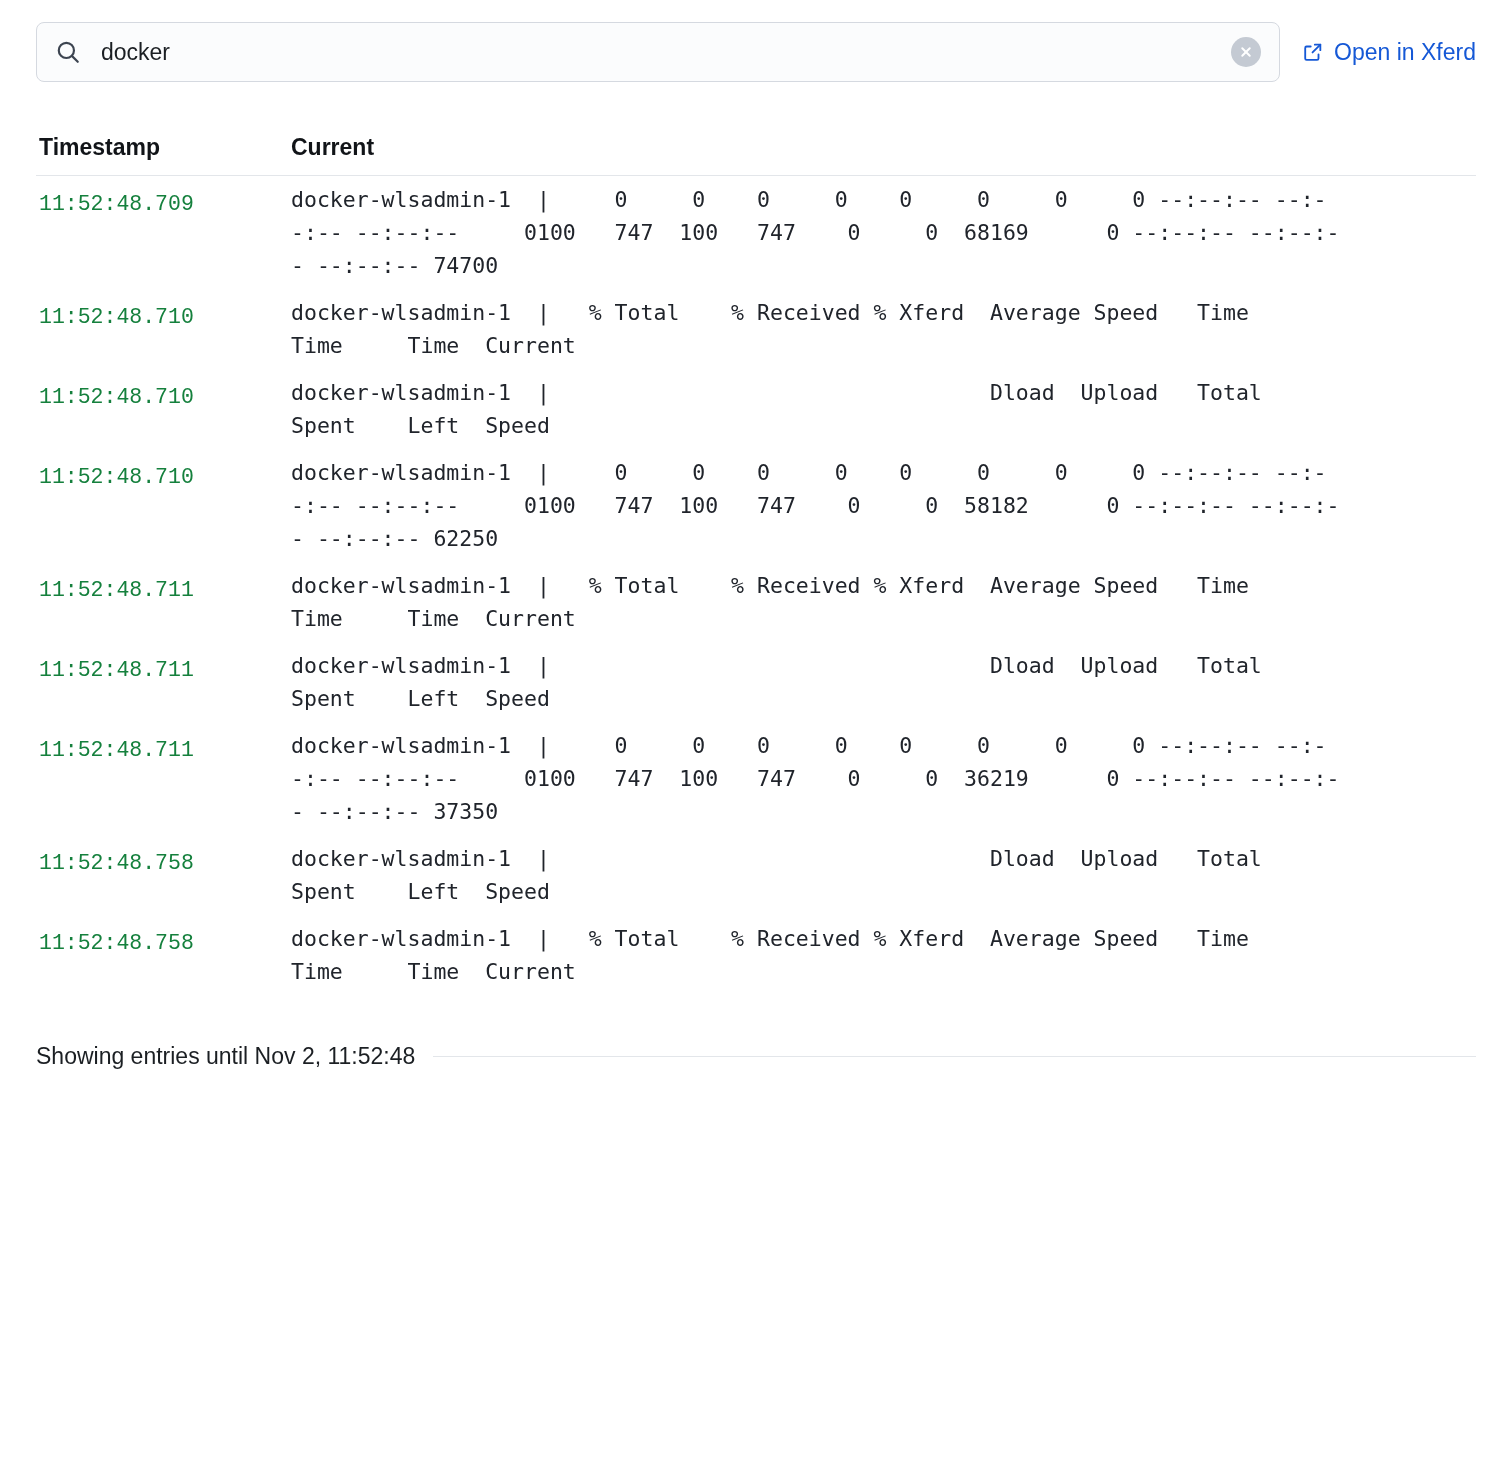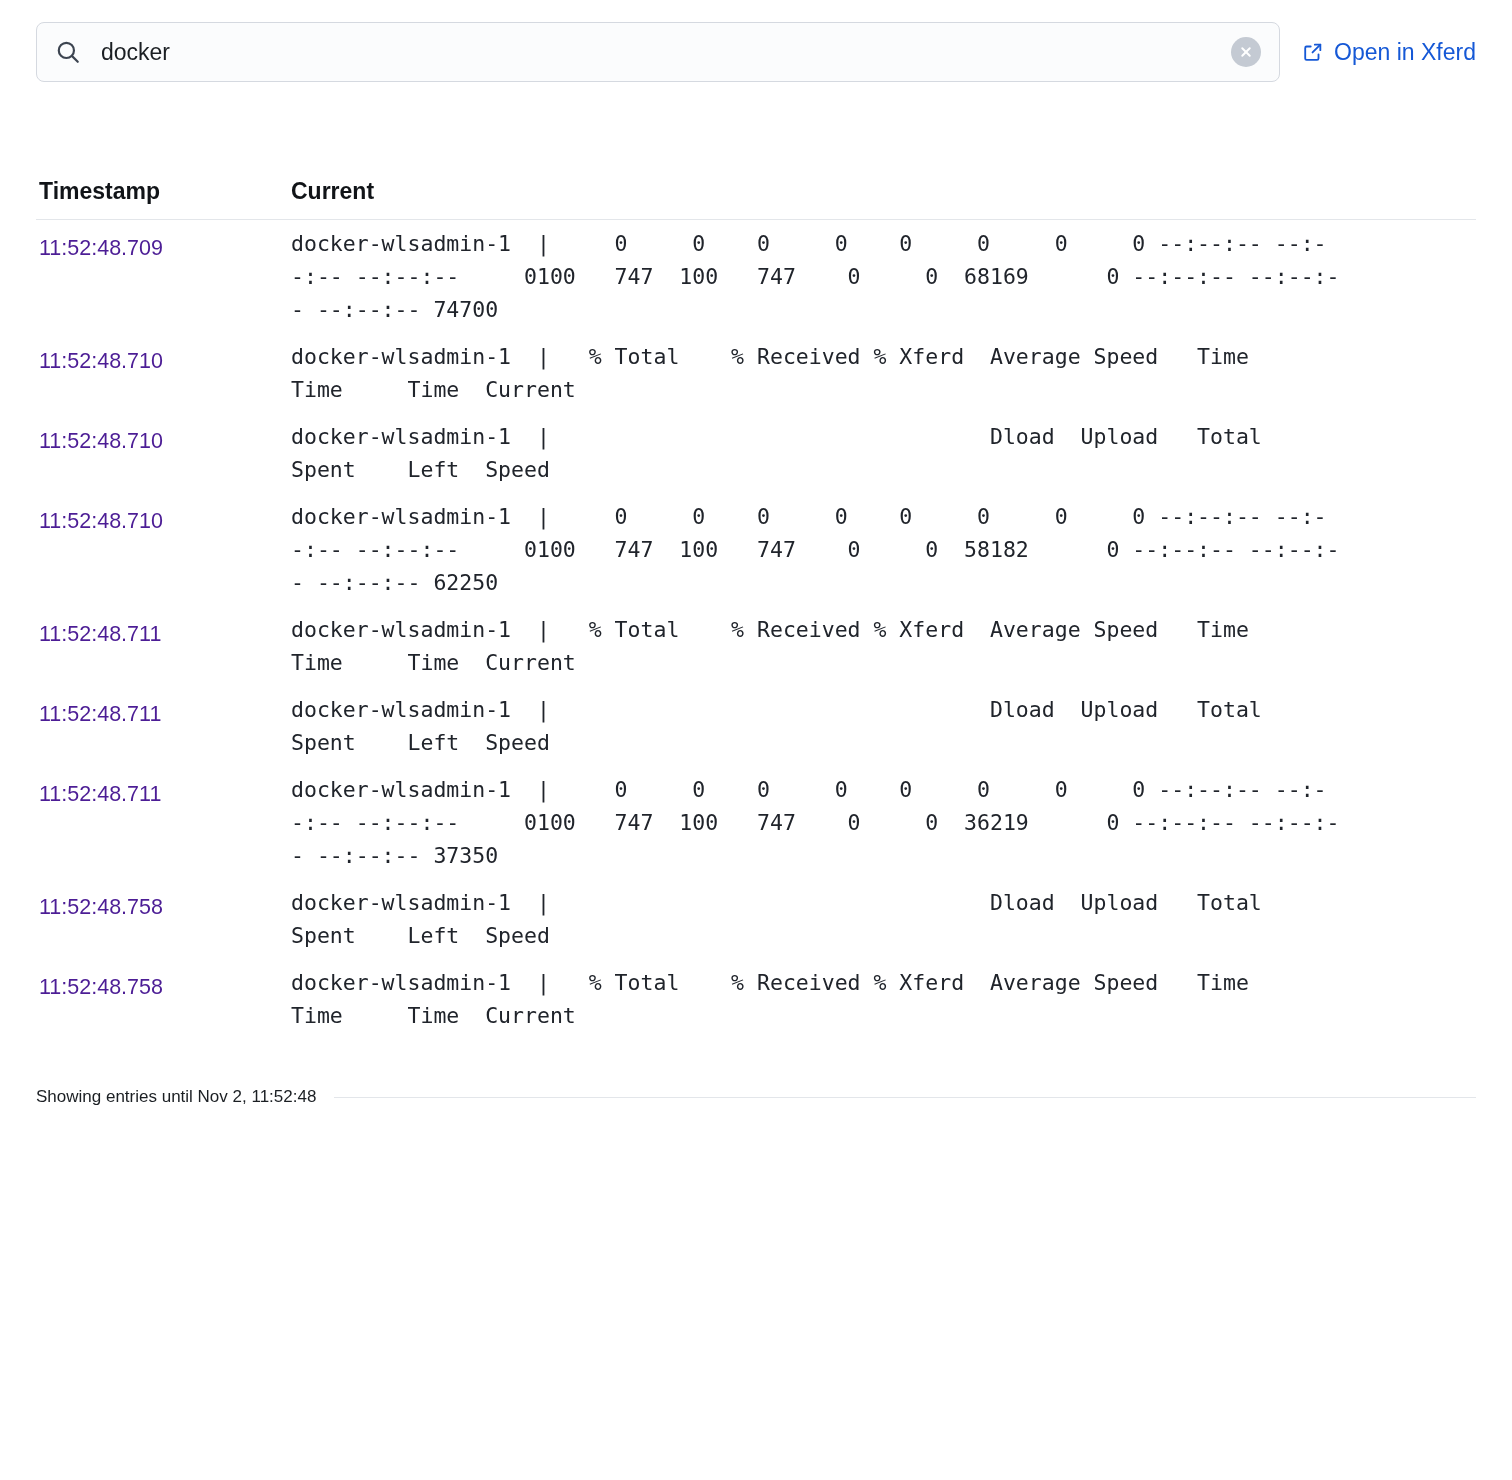--- a/index.html
+++ b/index.html
@@ -91,43 +91,42 @@
   }
   .thead {
     display: flex;
     padding-bottom: 14px;
     border-bottom: 1px solid #e3e6ea;
   }
   .th {
     font-size: 23px;
     font-weight: bold;
     color: #111418;
-    margin-top: 44px;
   }
   .col-ts {
     width: 255px;
     flex: 0 0 255px;
     padding-left: 3px;
     box-sizing: border-box;
   }
   .col-msg {
     flex: 1 1 auto;
   }
   .row {
     display: flex;
     align-items: flex-start;
     padding: 7px 0 7px 0;
   }
   .ts {
     width: 255px;
     flex: 0 0 255px;
-    font-family: Liberation Sans, sans-serif;
+    font-family: Liberation Mono, monospace;
     font-size: 21.5px;
     line-height: 42px;
-    color: #4c1d95;
+    color: #15803d;
     padding-left: 3px;
     box-sizing: border-box;
     white-space: pre;
   }
   .msg {
     flex: 1 1 auto;
     font-family: "DejaVu Sans Mono", monospace;
     font-size: 21.5px;
     line-height: 33px;
     color: #20242b;
@@ -137,21 +136,21 @@
   }
 
   
   .footer {
     display: flex;
     align-items: center;
     gap: 18px;
     margin-top: 48px;
   }
   .footer-text {
-    font-size: 17px;
+    font-size: 23px;
     color: #1b1f23;
     white-space: nowrap;
   }
   .footer-rule {
     flex: 1 1 auto;
     height: 1px;
     background: #e3e6ea;
   }
 </style>
 </head>

